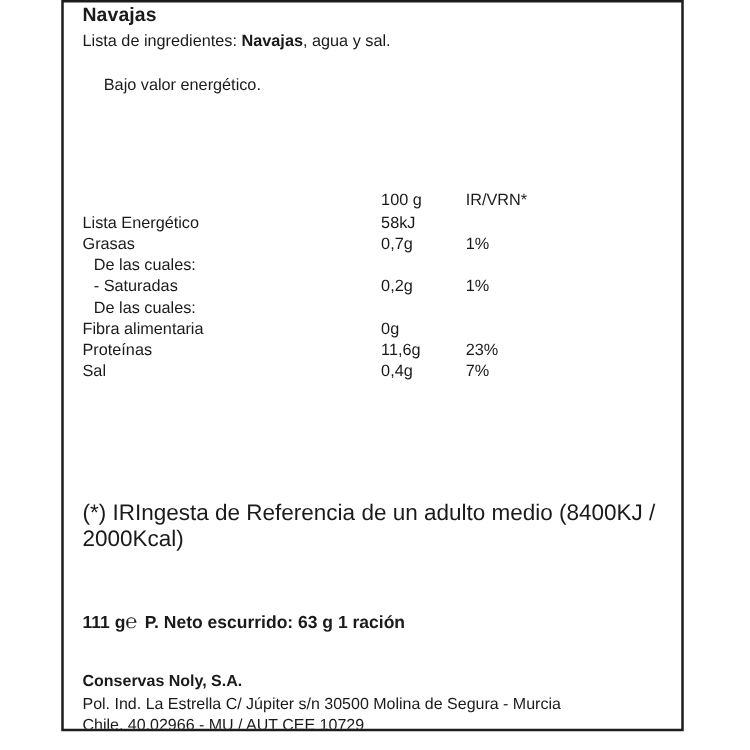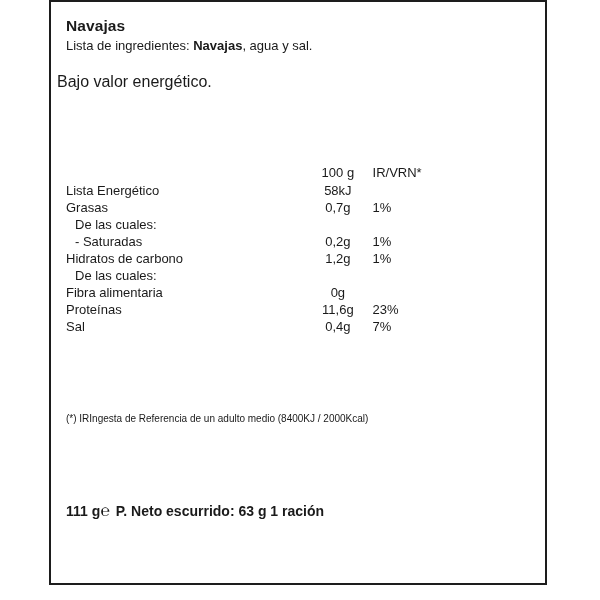--- a/index.html
+++ b/index.html
@@ -26,21 +26,20 @@
     box-sizing: border-box;
     background: #ffffff;
     overflow: hidden;
   }
 
   .inner {
     position: relative;
     padding: 0;
     width: 100%;
     height: 100%;
-    margin-top: 13px;
   }
 
   .product-title {
     position: absolute;
     left: 15px;
     top: 2px;
     font-size: 15.5px;
     font-weight: bold;
     letter-spacing: 0.1px;
   }
@@ -51,23 +50,23 @@
     top: 23px;
     font-size: 13px;
     white-space: nowrap;
   }
   .ingredients-line .bold {
     font-weight: bold;
   }
 
   .energy-claim {
     position: absolute;
-    left: 6px;
+    left: 32px;
     top: 58px;
-    font-size: 16px;
+    font-size: 13px;
   }
 
   
   #nutrition-table {
     position: absolute;
     left: 15px;
     top: 148px;
     width: 365px;
     border-collapse: collapse;
     font-size: 13px;
@@ -78,40 +77,40 @@
     line-height: 17px;
     vertical-align: middle;
     white-space: nowrap;
   }
   #nutrition-table td.col-label {
     width: 240px;
     text-align: left;
   }
   #nutrition-table td.col-value {
     width: 68px;
-    text-align: center;
+    text-align: left;
     padding-right: 2px;
   }
   #nutrition-table td.col-pct {
     width: 57px;
     text-align: left;
     padding-right: 2px;
   }
   #nutrition-table tr.head td {
     height: 19px;
     line-height: 19px;
   }
   .indent-1 { padding-left: 9px !important; }
 
   
   .footnote {
     position: absolute;
     left: 15px;
     top: 398px;
-    font-size: 10px;
+    font-size: 18px;
   }
   .storage {
     position: absolute;
     left: 15px;
     top: 440px;
     width: 466px;
     font-size: 12.8px;
     line-height: 17px;
   }
   .weight-line {
@@ -174,25 +173,20 @@
             <td class="col-label indent-1">De las cuales:</td>
             <td class="col-value"></td>
             <td class="col-pct"></td>
           </tr>
           <tr>
             <td class="col-label indent-1">-  Saturadas</td>
             <td class="col-value">0,2g</td>
             <td class="col-pct">1%</td>
           </tr>
           <tr>
-            <td class="col-label">Hidratos  de  carbono</td>
-            <td class="col-value">1,2g</td>
-            <td class="col-pct">1%</td>
-          </tr>
-          <tr>
             <td class="col-label indent-1">De las cuales:</td>
             <td class="col-value"></td>
             <td class="col-pct"></td>
           </tr>
           <tr>
             <td class="col-label">Fibra  alimentaria</td>
             <td class="col-value">0g</td>
             <td class="col-pct"></td>
           </tr>
           <tr>
@@ -209,15 +203,20 @@
     </table>
 
     <div class="footnote">(*) IRIngesta de Referencia de un adulto medio (8400KJ / 2000Kcal)</div>
 
 
     <div class="weight-line">
       <span>111 g</span><span class="e-mark">℮</span>
       <span>P. Neto escurrido: 63 g  1 ración</span>
     </div>
 
+    <div class="company">
+      <div class="name">Conservas Noly, S.A.</div>
+      <div>Pol. Ind. La Estrella  C/ Júpiter s/n  30500 Molina de Segura - Murcia</div>
+      <div>Chile,  40.02966 - MU  /  AUT CEE  10729</div>
+    </div>
 
   </div>
 </div>
 
 </body></html>

